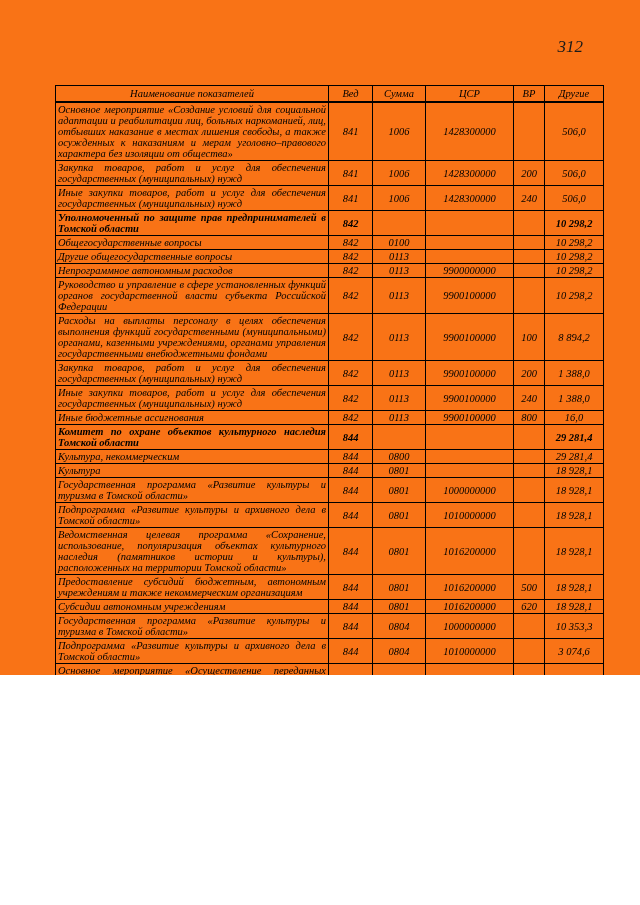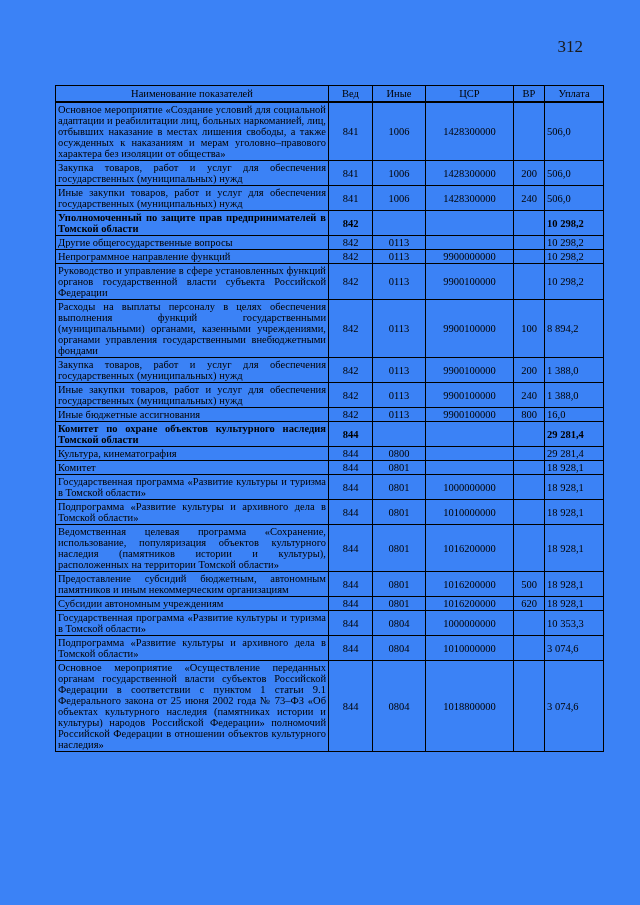--- a/index.html
+++ b/index.html
@@ -1,23 +1,24 @@
 <!DOCTYPE html>
 <html><head>
 <meta charset="utf-8">
 <style>
   html, body { margin: 0; padding: 0; background: #ffffff; }
   .page {
     position: relative;
     width: 640px;
-    height: 905px;
-    background: #3b82f6;
+    height: 675px;
+    background: #f97316;
     font-family: "Liberation Serif", serif;
     color: #000;
     overflow: hidden;
+    font-style: italic;
   }
   .page-number {
     position: absolute;
     top: 38px;
     right: 57px;
     font-size: 17px;
     line-height: 18px;
     color: #1a1a1a;
   }
   table.budget {
@@ -43,21 +44,21 @@
     overflow: hidden;
     word-wrap: break-word;
   }
   table.budget th {
     font-weight: normal;
     line-height: 13px;
     border-bottom-width: 2px;
   }
   td.cell-name { text-align: justify; }
   td.cell-ved, td.cell-rzpr, td.cell-csr, td.cell-vr { text-align: center; }
-  td.cell-summa { text-align: left; white-space: nowrap; }
+  td.cell-summa { text-align: center; white-space: nowrap; }
   tr.bold { font-weight: bold; }
 </style>
 </head>
 <body>
 
 <div class="page">
   <div class="page-number">312</div>
 
   <table class="budget">
     <colgroup>
@@ -65,24 +66,24 @@
         <col class="c-ved">
         <col class="c-rzpr">
         <col class="c-csr">
         <col class="c-vr">
         <col class="c-summa">
     </colgroup>
     <thead>
       <tr>
         <th>Наименование показателей</th>
         <th>Вед</th>
-        <th>Иные</th>
+        <th>Сумма</th>
         <th>ЦСР</th>
         <th>ВР</th>
-        <th>Уплата</th>
+        <th>Другие</th>
       </tr>
     </thead>
     <tbody>
         <tr>
           <td class="cell-name">Основное мероприятие «Создание условий для социальной адаптации и реабилитации лиц, больных наркоманией, лиц, отбывших наказание в местах лишения свободы, а также осужденных к наказаниям и мерам уголовно–правового характера без изоляции от общества»</td>
           <td class="cell-ved">841</td>
           <td class="cell-rzpr">1006</td>
           <td class="cell-csr">1428300000</td>
           <td class="cell-vr"></td>
           <td class="cell-summa">506,0</td>
@@ -105,29 +106,37 @@
         </tr>
         <tr class="bold">
           <td class="cell-name">Уполномоченный по защите прав предпринимателей в Томской области</td>
           <td class="cell-ved">842</td>
           <td class="cell-rzpr"></td>
           <td class="cell-csr"></td>
           <td class="cell-vr"></td>
           <td class="cell-summa">10 298,2</td>
         </tr>
         <tr>
+          <td class="cell-name">Общегосударственные вопросы</td>
+          <td class="cell-ved">842</td>
+          <td class="cell-rzpr">0100</td>
+          <td class="cell-csr"></td>
+          <td class="cell-vr"></td>
+          <td class="cell-summa">10 298,2</td>
+        </tr>
+        <tr>
           <td class="cell-name">Другие общегосударственные вопросы</td>
           <td class="cell-ved">842</td>
           <td class="cell-rzpr">0113</td>
           <td class="cell-csr"></td>
           <td class="cell-vr"></td>
           <td class="cell-summa">10 298,2</td>
         </tr>
         <tr>
-          <td class="cell-name">Непрограммное направление функций</td>
+          <td class="cell-name">Непрограммное автономным расходов</td>
           <td class="cell-ved">842</td>
           <td class="cell-rzpr">0113</td>
           <td class="cell-csr">9900000000</td>
           <td class="cell-vr"></td>
           <td class="cell-summa">10 298,2</td>
         </tr>
         <tr>
           <td class="cell-name">Руководство и управление в сфере установленных функций органов государственной власти субъекта Российской Федерации</td>
           <td class="cell-ved">842</td>
           <td class="cell-rzpr">0113</td>
@@ -169,29 +178,29 @@
         </tr>
         <tr class="bold">
           <td class="cell-name">Комитет по охране объектов культурного наследия Томской области</td>
           <td class="cell-ved">844</td>
           <td class="cell-rzpr"></td>
           <td class="cell-csr"></td>
           <td class="cell-vr"></td>
           <td class="cell-summa">29 281,4</td>
         </tr>
         <tr>
-          <td class="cell-name">Культура, кинематография</td>
+          <td class="cell-name">Культура, некоммерческим</td>
           <td class="cell-ved">844</td>
           <td class="cell-rzpr">0800</td>
           <td class="cell-csr"></td>
           <td class="cell-vr"></td>
           <td class="cell-summa">29 281,4</td>
         </tr>
         <tr>
-          <td class="cell-name">Комитет</td>
+          <td class="cell-name">Культура</td>
           <td class="cell-ved">844</td>
           <td class="cell-rzpr">0801</td>
           <td class="cell-csr"></td>
           <td class="cell-vr"></td>
           <td class="cell-summa">18 928,1</td>
         </tr>
         <tr>
           <td class="cell-name">Государственная программа «Развитие культуры и туризма в Томской области»</td>
           <td class="cell-ved">844</td>
           <td class="cell-rzpr">0801</td>
@@ -201,29 +210,29 @@
         </tr>
         <tr>
           <td class="cell-name">Подпрограмма «Развитие культуры и архивного дела в Томской области»</td>
           <td class="cell-ved">844</td>
           <td class="cell-rzpr">0801</td>
           <td class="cell-csr">1010000000</td>
           <td class="cell-vr"></td>
           <td class="cell-summa">18 928,1</td>
         </tr>
         <tr>
-          <td class="cell-name">Ведомственная целевая программа «Сохранение, использование, популяризация объектов культурного наследия (памятников истории и культуры), расположенных на территории Томской области»</td>
+          <td class="cell-name">Ведомственная целевая программа «Сохранение, использование, популяризация объектах культурного наследия (памятников истории и культуры), расположенных на территории Томской области»</td>
           <td class="cell-ved">844</td>
           <td class="cell-rzpr">0801</td>
           <td class="cell-csr">1016200000</td>
           <td class="cell-vr"></td>
           <td class="cell-summa">18 928,1</td>
         </tr>
         <tr>
-          <td class="cell-name">Предоставление субсидий бюджетным, автономным памятников и иным некоммерческим организациям</td>
+          <td class="cell-name">Предоставление субсидий бюджетным, автономным учреждениям и также некоммерческим организациям</td>
           <td class="cell-ved">844</td>
           <td class="cell-rzpr">0801</td>
           <td class="cell-csr">1016200000</td>
           <td class="cell-vr">500</td>
           <td class="cell-summa">18 928,1</td>
         </tr>
         <tr>
           <td class="cell-name">Субсидии автономным учреждениям</td>
           <td class="cell-ved">844</td>
           <td class="cell-rzpr">0801</td>

